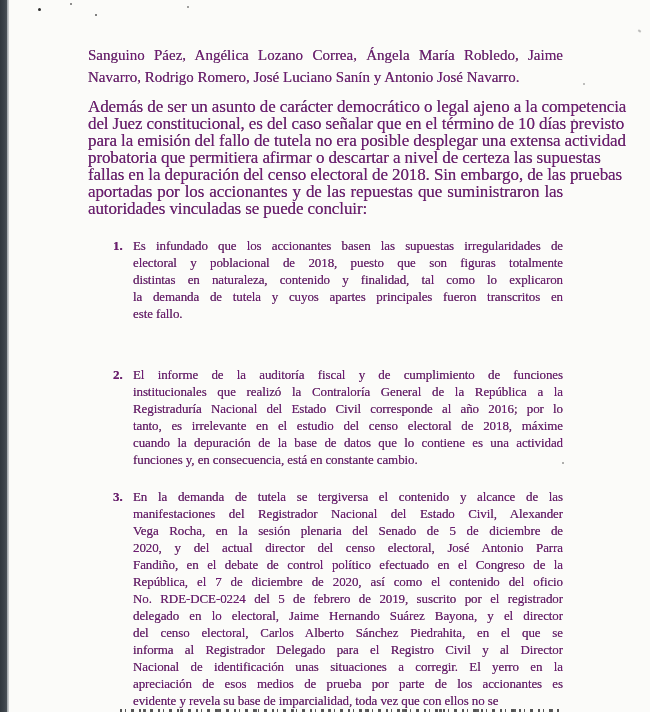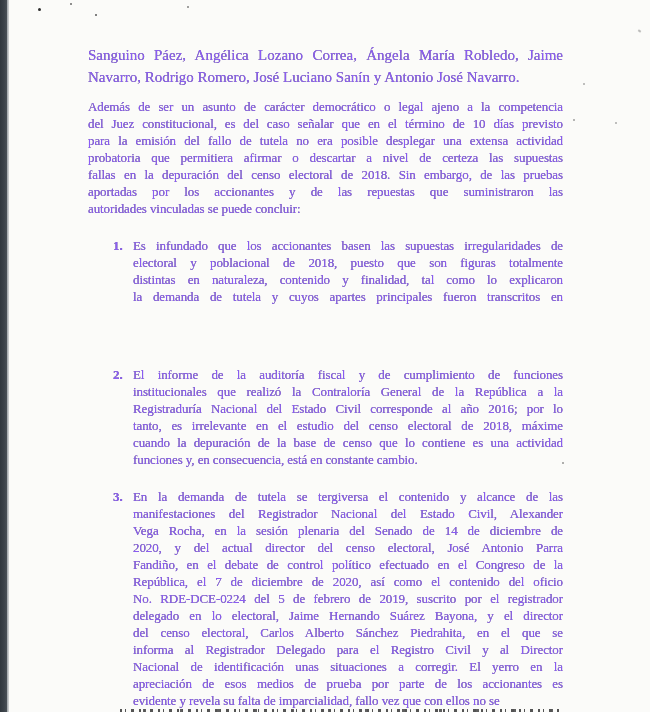--- a/index.html
+++ b/index.html
@@ -22,21 +22,21 @@
   }
   .scan-edge-highlight {
     position: absolute;
     left: 7px; top: 0;
     width: 2px; height: 712px;
     background: linear-gradient(90deg, #9aa0a5, #d8dad9);
   }
   .page {
     position: absolute;
     inset: 0;
-    color: #8b5cf6;
+    color: #701a75;
   }
   
   .tline {
     text-align: justify;
     text-align-last: justify;
     white-space: nowrap;
     text-shadow: 0 0 0.5px rgba(20,20,20,0.65);
   }
   .tline.last {
     text-align-last: left;
@@ -45,21 +45,21 @@
     position: absolute;
     left: 88px; top: 45px;
     width: 475px;
     font-size: 15px;
     line-height: 21.5px;
   }
   .para-intro {
     position: absolute;
     left: 88px; top: 98px;
     width: 475px;
-    font-size: 13px;
+    font-size: 17px;
     line-height: 17px;
     letter-spacing: -0.1px;
   }
   .list-item {
     position: absolute;
     left: 113px;
     width: 450px;
     font-size: 13px;
     line-height: 17px;
     letter-spacing: -0.1px;
@@ -133,51 +133,52 @@
       <div class="tline last">autoridades vinculadas se puede concluir:</div>
     </div>
 
   <div class="list-item" id="item-1">
     <span class="num">1.</span>
     <div class="body">
         <div class="tline">Es infundado que los accionantes basen las supuestas irregularidades de</div>
         <div class="tline">electoral y poblacional de 2018, puesto que son figuras totalmente</div>
         <div class="tline">distintas en naturaleza, contenido y finalidad, tal como lo explicaron</div>
         <div class="tline">la demanda de tutela y cuyos apartes principales fueron transcritos en</div>
+        <div class="tline last">este fallo.</div>
       </div>
   </div>
 
   <div class="list-item" id="item-2">
     <span class="num">2.</span>
     <div class="body">
         <div class="tline">El informe de la auditoría fiscal y de cumplimiento de funciones</div>
         <div class="tline">institucionales que realizó la Contraloría General de la República a la</div>
         <div class="tline">Registraduría Nacional del Estado Civil corresponde al año 2016; por lo</div>
         <div class="tline">tanto, es irrelevante en el estudio del censo electoral de 2018, máxime</div>
-        <div class="tline">cuando la depuración de la base de censo que lo contiene es una actividad</div>
+        <div class="tline">cuando la depuración de la base de datos que lo contiene es una actividad</div>
         <div class="tline last">funciones y, en consecuencia, está en constante cambio.</div>
       </div>
   </div>
 
   <div class="list-item" id="item-3">
     <span class="num">3.</span>
     <div class="body">
         <div class="tline">En la demanda de tutela se tergiversa el contenido y alcance de las</div>
         <div class="tline">manifestaciones del Registrador Nacional del Estado Civil, Alexander</div>
-        <div class="tline">Vega Rocha, en la sesión plenaria del Senado de 14 de diciembre de</div>
+        <div class="tline">Vega Rocha, en la sesión plenaria del Senado de 5 de diciembre de</div>
         <div class="tline">2020, y del actual director del censo electoral, José Antonio Parra</div>
         <div class="tline">Fandiño, en el debate de control político efectuado en el Congreso de la</div>
         <div class="tline">República, el 7 de diciembre de 2020, así como el contenido del oficio</div>
         <div class="tline">No. RDE-DCE-0224 del 5 de febrero de 2019, suscrito por el registrador</div>
         <div class="tline">delegado en lo electoral,  Jaime Hernando Suárez Bayona, y el director</div>
         <div class="tline">del censo electoral, Carlos Alberto Sánchez Piedrahita, en el que se</div>
         <div class="tline">informa al Registrador Delegado para el Registro Civil y al Director</div>
         <div class="tline">Nacional de identificación unas situaciones a corregir. El yerro en la</div>
         <div class="tline">apreciación de esos medios de prueba por parte de los accionantes es</div>
-        <div class="tline last">evidente y revela su falta de imparcialidad, fallo vez que con ellos no se</div>
+        <div class="tline last">evidente y revela su base de imparcialidad, toda vez que con ellos no se</div>
       </div>
   </div>
 
   <div class="cutoff-strip"></div>
 
   <div class="speck s1"></div>
   <div class="speck s2"></div>
   <div class="speck s3"></div>
   <div class="speck s4"></div>
   <div class="speck s5"></div>

